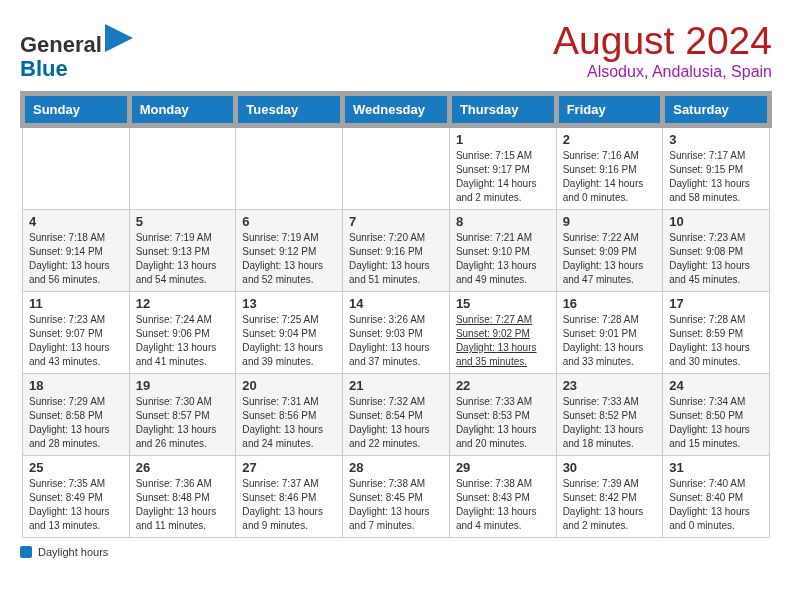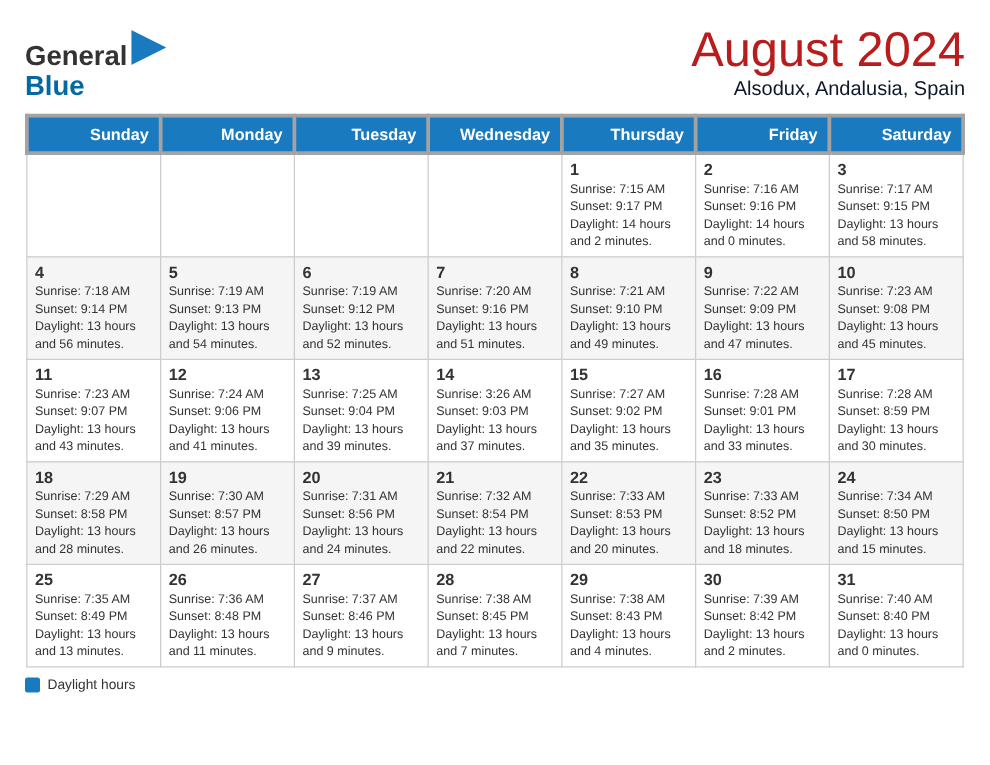--- a/index.html
+++ b/index.html
@@ -36,35 +36,35 @@
       text-align: right;
     }
     .calendar-title {
       font-size: 39px;
       font-weight: normal;
       color: #b91c1c;
       line-height: 1.1;
     }
     .calendar-subtitle {
       font-size: 16px;
-      color: #0f172a;
+      color: #a21caf;
     }
     .calendar {
       width: 100%;
       border-collapse: collapse;
       font-size: 11px;
     }
     .calendar th {
       background-color: #1a7abf;
       color: #fff;
-      text-align: right;
+      text-align: left;
       padding: 6px 8px;
       font-size: 13px;
       font-weight: bold;
-      border: 3px solid #a3a3a3;
+      border: 5px solid #a3a3a3;
     }
     .calendar td {
       border: 1px solid #ccc;
       vertical-align: top;
       padding: 4px 6px;
       width: 107px;
       min-height: 70px;
       background: #fff;
     }
     .calendar tr:nth-child(even) td {
@@ -235,21 +235,21 @@
         </td>
         <td>
           <div class="day-number">14</div>
           <div class="day-info" style="white-space: pre-line;">Sunrise: 3:26 AM
 Sunset: 9:03 PM
 Daylight: 13 hours
 and 37 minutes.</div>
         </td>
         <td>
           <div class="day-number">15</div>
-          <div class="day-info" style="white-space: pre-line;">Sunrise: 7:27 AM
+          <div class="day-info" style="white-space: pre-line; text-decoration: underline;">Sunrise: 7:27 AM
 Sunset: 9:02 PM
 Daylight: 13 hours
 and 35 minutes.</div>
         </td>
         <td>
           <div class="day-number">16</div>
           <div class="day-info" style="white-space: pre-line;">Sunrise: 7:28 AM
 Sunset: 9:01 PM
 Daylight: 13 hours
 and 33 minutes.</div>

